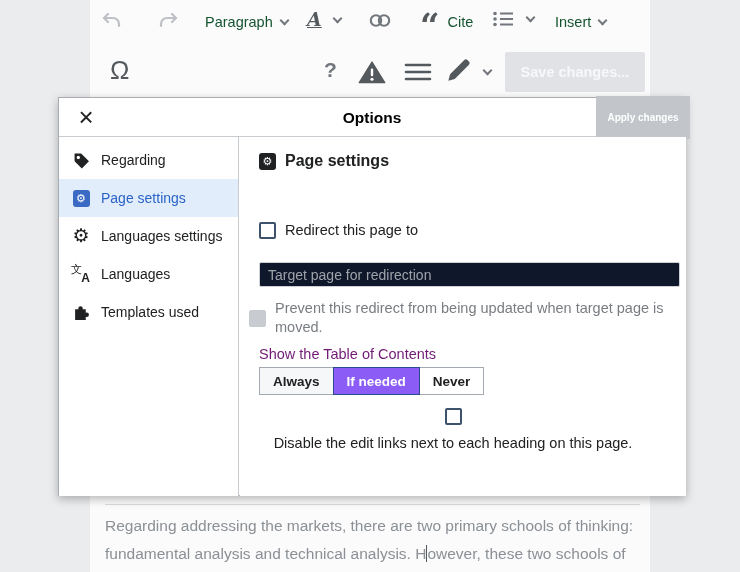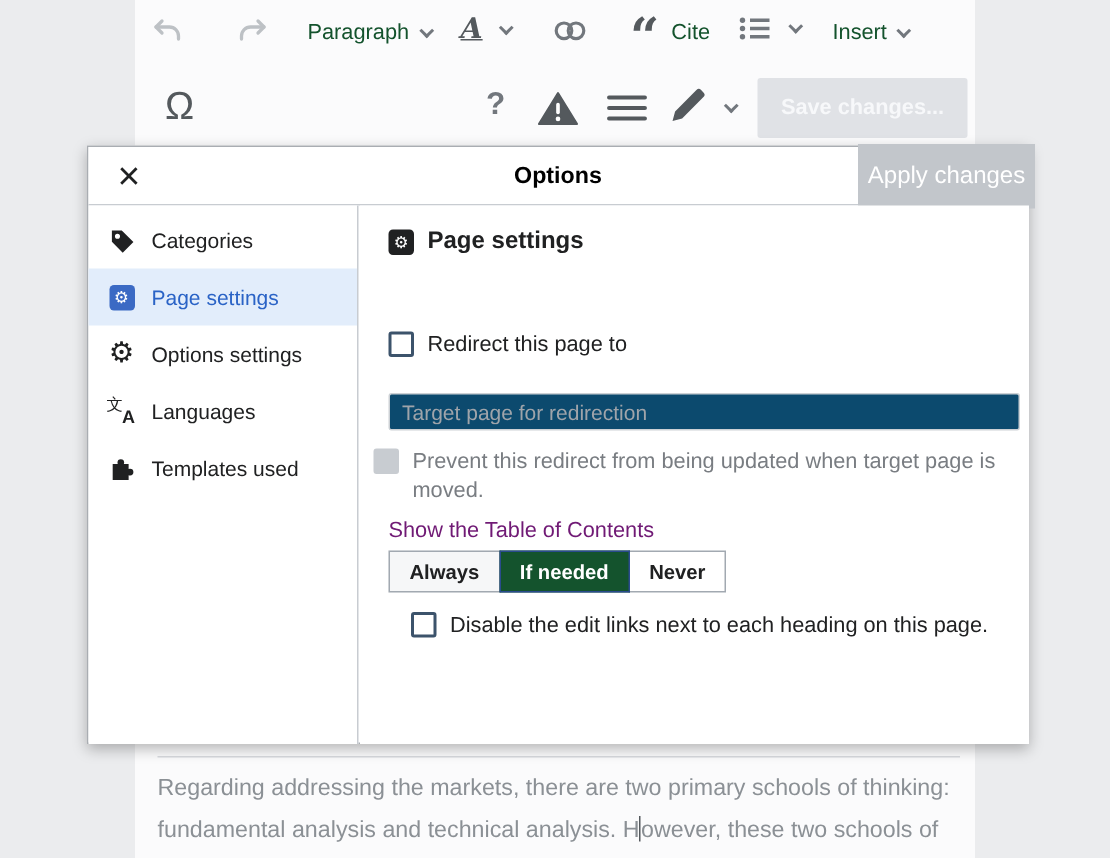--- a/index.html
+++ b/index.html
@@ -17,48 +17,48 @@
   .icon-help { font-size:21px; font-weight:bold; color:#72777d; }
   .icon-textstyle { font-family:"DejaVu Serif", serif; font-style:italic; font-weight:bold; font-size:19px; color:#54595d; text-decoration:underline; }
   .icon-quote { font-family:"DejaVu Serif", serif; font-weight:bold; font-size:34px; color:#54595d; line-height:10px; }
   .save-btn { left:505px; top:52px; width:140px; height:40px; background:#e0e2e6; border-radius:2px; color:#f7f8fa; font-weight:bold; font-size:14.5px; display:flex; align-items:center; justify-content:center; }
 
   
   .dialog { left:58px; top:97px; width:628px; height:399px; background:#fff; border:1px solid #a9adb2; box-shadow:0 3px 9px rgba(0,0,0,0.28); }
   .dlg-header { position:absolute; left:0; top:0; width:100%; height:39px; border-bottom:1px solid #c8ccd1; background:#fff; }
   .dlg-title { position:absolute; left:0; top:0; width:100%; height:39px; display:flex; align-items:center; justify-content:center; font-weight:bold; font-size:15.5px; color:#000000; }
   .close-x { position:absolute; left:12px; top:2px; width:30px; height:34px; font-size:26px; color:#202122; display:flex; align-items:center; justify-content:center; cursor:pointer; }
-  .apply-btn { position:absolute; right:-5px; top:-2px; width:118px; height:43px; background:#c2c6cb; color:#ffffff; font-weight:normal; font-size:16px; display:flex; align-items:center; justify-content:center; }
+  .apply-btn { position:absolute; right:-5px; top:-2px; width:94px; height:43px; background:#c2c6cb; color:#ffffff; font-weight:bold; font-size:10px; display:flex; align-items:center; justify-content:center; }
 
   .sidebar { position:absolute; left:0; top:39px; width:180px; height:359px; border-right:1px solid #c8ccd1; background:#fff; }
   .side-item { display:flex; align-items:center; gap:10px; padding:9px 12px; font-size:14px; color:#202122; cursor:pointer; height:38px; }
   .side-item.selected { background:#e2edfb; color:#2a63c6; }
   .side-ic { width:20px; height:20px; display:flex; align-items:center; justify-content:center; flex:none; }
   .gear-black { font-size:19px; color:#202122; line-height:20px; }
   .gear-sq { width:17px; height:17px; border-radius:3px; background:#3b6ac4; color:#fff; font-size:11px; display:flex; align-items:center; justify-content:center; }
   .gear-sq.dark { background:#202122; }
   .lang-ic { position:relative; width:20px; height:20px; color:#202122; }
   .lang-zh { position:absolute; left:0; top:-2px; font-size:11px; }
   .lang-a { position:absolute; right:1px; bottom:-1px; font-size:12px; font-weight:bold; }
 
   .panel { position:absolute; left:181px; top:39px; width:446px; height:359px; background:#fff; }
   .p-head { position:absolute; left:19px; top:15px; display:flex; align-items:center; gap:9px; }
   .p-head-txt { font-weight:bold; font-size:16px; color:#202122; }
-  .cb-row { position:absolute; display:flex; align-items:flex-start; gap:9px; }
+  .cb-row { position:absolute; display:flex; align-items:center; gap:9px; }
   .cb { width:17px; height:17px; border:2px solid #3c536b; border-radius:2px; background:#fff; flex:none; }
   .cb.disabled { border:1px solid #c8ccd1; background:#c8ccd1; }
   .cb-label { font-size:14.5px; color:#202122; line-height:18px; }
   .cb-label.disabled { color:#797d82; line-height:19px; }
-  .redirect-input { position:absolute; left:19px; top:125px; width:421px; height:25px; background:#0c4a6e; border:1px solid #cdd1d5; border-radius:2px; font-size:14px; color:#9fa4aa; padding:0 8px; font-family:"Liberation Sans", sans-serif; }
+  .redirect-input { position:absolute; left:19px; top:125px; width:421px; height:25px; background:#0f172a; border:1px solid #cdd1d5; border-radius:2px; font-size:14px; color:#9fa4aa; padding:0 8px; font-family:"Liberation Sans", sans-serif; }
   .redirect-input::placeholder { color:#9fa4aa; opacity:1; }
   .toc-label { position:absolute; left:19px; top:209px; font-size:14.5px; color:#701a75; }
   .toc-group { position:absolute; left:19px; top:230px; display:flex; }
   .toc-btn { height:28px; padding:0 13px; border:1px solid #a2a9b1; background:#f6f7f8; font-weight:bold; font-size:13.5px; color:#202122; display:flex; align-items:center; cursor:pointer; }
   .toc-btn + .toc-btn { margin-left:-1px; }
-  .toc-btn.active { background:#14532d; border-color:#2a4b8d; color:#fff; z-index:1; }
+  .toc-btn.active { background:#8b5cf6; border-color:#2a4b8d; color:#fff; z-index:1; }
   .toc-btn.last { background:#fff; }
 
   
   .bg-line { left:105px; top:504px; width:535px; height:1px; background:#d8dade; }
   .article { left:105px; top:512px; width:535px; font-size:15.5px; line-height:28px; color:#8b9095; }
   .cursor-bar { display:inline-block; width:1px; height:17px; background:#54595d; vertical-align:-3px; }
 
   svg { display:block; }
 </style>
 </head>
@@ -181,33 +181,33 @@
       </div>
   </div>
 
   <div class="sidebar">
     <div class="side-item" style="margin-top:4px;">
       <span class="side-ic">
         <svg width="17" height="17" viewBox="0 0 16 16">
             <path fill-rule="evenodd" fill="#202122" d="M1.5 1.5h6.2L15 8.8 8.3 15.5 1.5 8.7zM5 3.6a1.6 1.6 0 1 0 0 3.2 1.6 1.6 0 0 0 0-3.2z"></path>
           </svg>
       </span>
-      <span>Categories</span>
+      <span>Regarding</span>
     </div>
     <div class="side-item selected">
       <span class="side-ic">
         <span class="gear-sq">
             <span>⚙</span>
           </span>
       </span>
       <span>Page settings</span>
     </div>
     <div class="side-item">
       <span class="side-ic gear-black">⚙</span>
-      <span>Options settings</span>
+      <span>Languages settings</span>
     </div>
     <div class="side-item">
       <span class="side-ic">
         <span class="lang-ic">
             <span class="lang-zh">文</span>
             <span class="lang-a">A</span>
           </span>
       </span>
       <span>Languages</span>
     </div>
@@ -242,19 +242,19 @@
     </div>
 
     <div class="toc-label">Show the Table of Contents</div>
 
     <div class="toc-group">
       <button class="toc-btn">Always</button>
       <button class="toc-btn active">If needed</button>
       <button class="toc-btn last">Never</button>
     </div>
 
-    <div class="cb-row" style="left:34px; top:271px; width:420px;">
+    <div class="cb-row" style="left:3px; top:271px; width:420px;flex-direction:column;">
       <span class="cb"></span>
       <span class="cb-label">Disable the edit links next to each heading on this page.</span>
     </div>
 
   </div>
 </div>
 
 </body></html>

